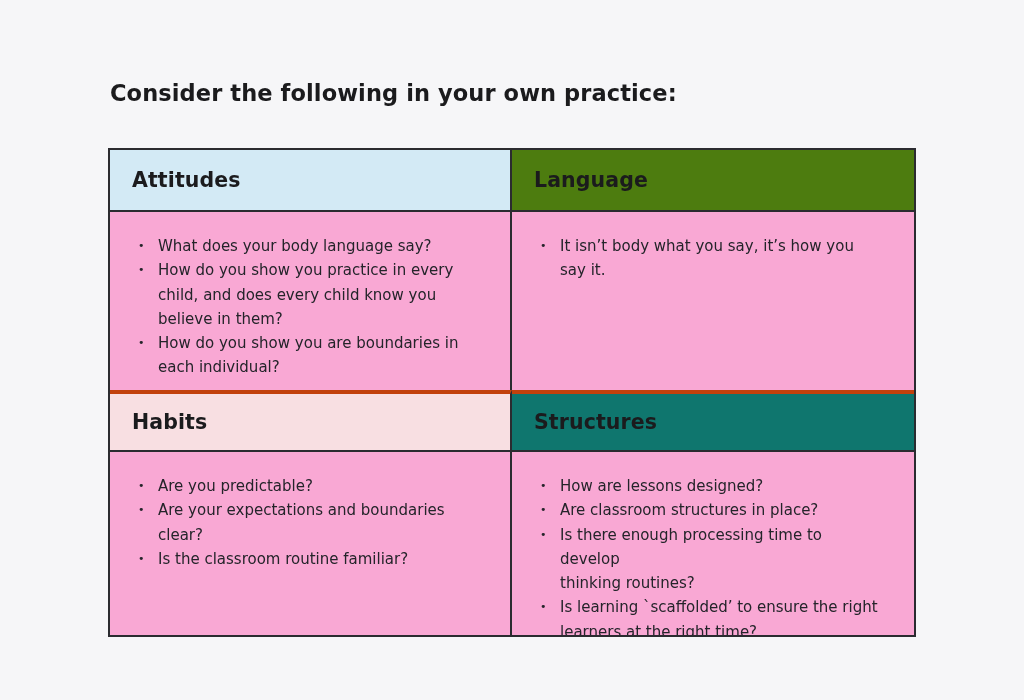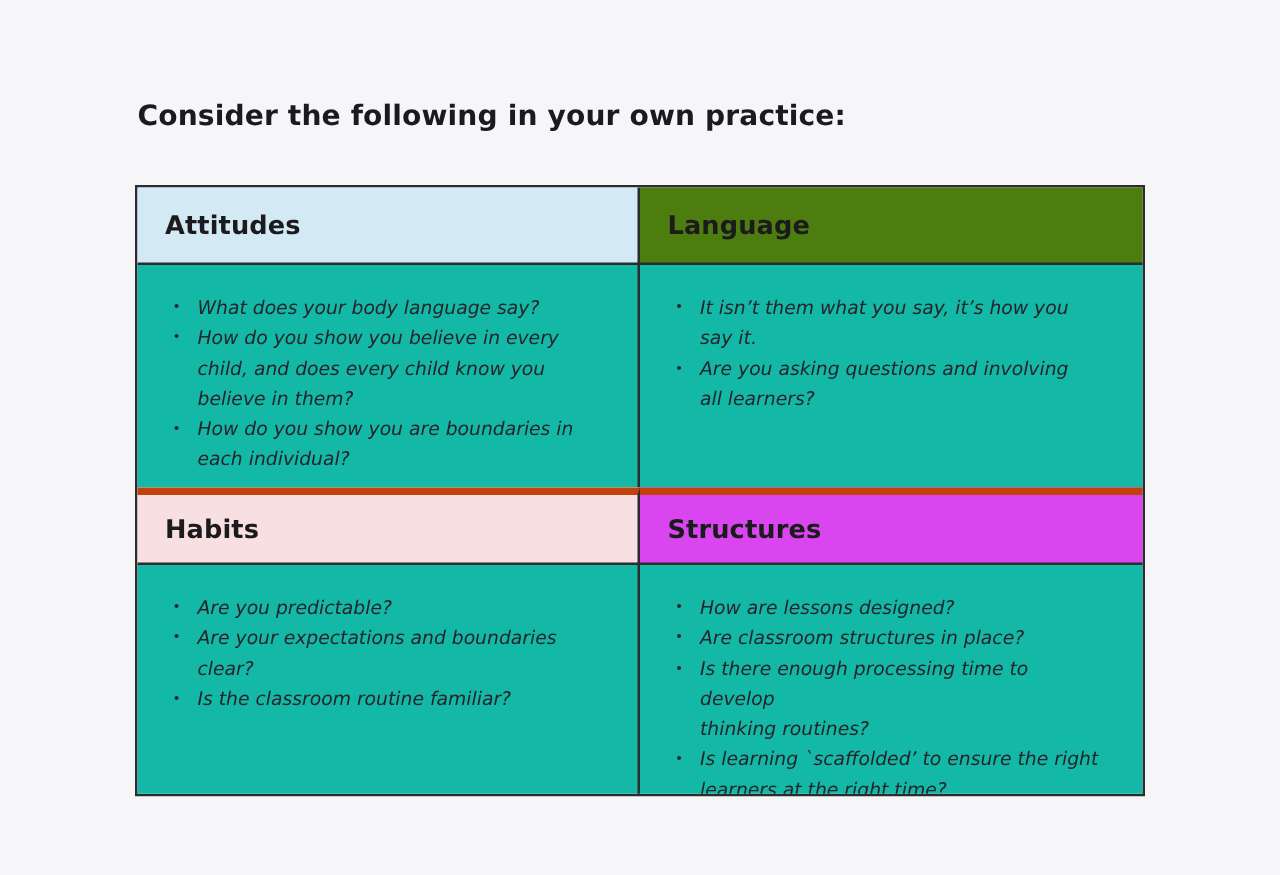--- a/index.html
+++ b/index.html
@@ -70,31 +70,30 @@
     font-weight: bold;
     color: #1b1b1d;
     letter-spacing: 0.1px;
     line-height: 1;
   }
 
   
   .tint-attitudes  { background: #d3eaf5; }
   .tint-language   { background: #4d7c0f; }
   .tint-habits     { background: #f8dfe2; }
-  .tint-structures { background: #d946ef; }
+  .tint-structures { background: #0f766e; }
 
   
   .quad-body {
-    background: #14b8a6;
+    background: #f9a8d4;
     padding: 22px 30px 10px 26px;
-    font-style: italic;
   }
   
   .row-divider-top {
-    border-top: 6px solid #c2410c;
+    border-top: 4px solid #c2410c;
   }
 
   ul.points {
     margin: 0;
     padding: 0;
     list-style: none;
   }
   ul.points li {
     position: relative;
     padding-left: 22px;
@@ -135,38 +134,34 @@
     <div class="cell quad-header tint-language">
       <span class="quad-title">Language</span>
     </div>
 
     <div class="cell col-left quad-body">
       <ul class="points">
           <li>
             <span class="wrap-line">What does your body language say?</span>
           </li>
           <li>
-            <span class="wrap-line">How do you show you believe in every</span>
+            <span class="wrap-line">How do you show you practice in every</span>
             <span class="wrap-line">child, and does every child know you</span>
             <span class="wrap-line">believe in them?</span>
           </li>
           <li>
             <span class="wrap-line">How do you show you are boundaries in</span>
             <span class="wrap-line">each individual?</span>
           </li>
         </ul>
     </div>
     <div class="cell quad-body">
       <ul class="points">
           <li>
-            <span class="wrap-line">It isn’t them what you say, it’s how you say it.</span>
-          </li>
-          <li>
-            <span class="wrap-line">Are you asking questions and involving</span>
-            <span class="wrap-line">all learners?</span>
+            <span class="wrap-line">It isn’t body what you say, it’s how you say it.</span>
           </li>
         </ul>
     </div>
 
     <div class="cell col-left quad-header row-divider-top tint-habits">
       <span class="quad-title">Habits</span>
     </div>
     <div class="cell quad-header row-divider-top tint-structures">
       <span class="quad-title">Structures</span>
     </div>

